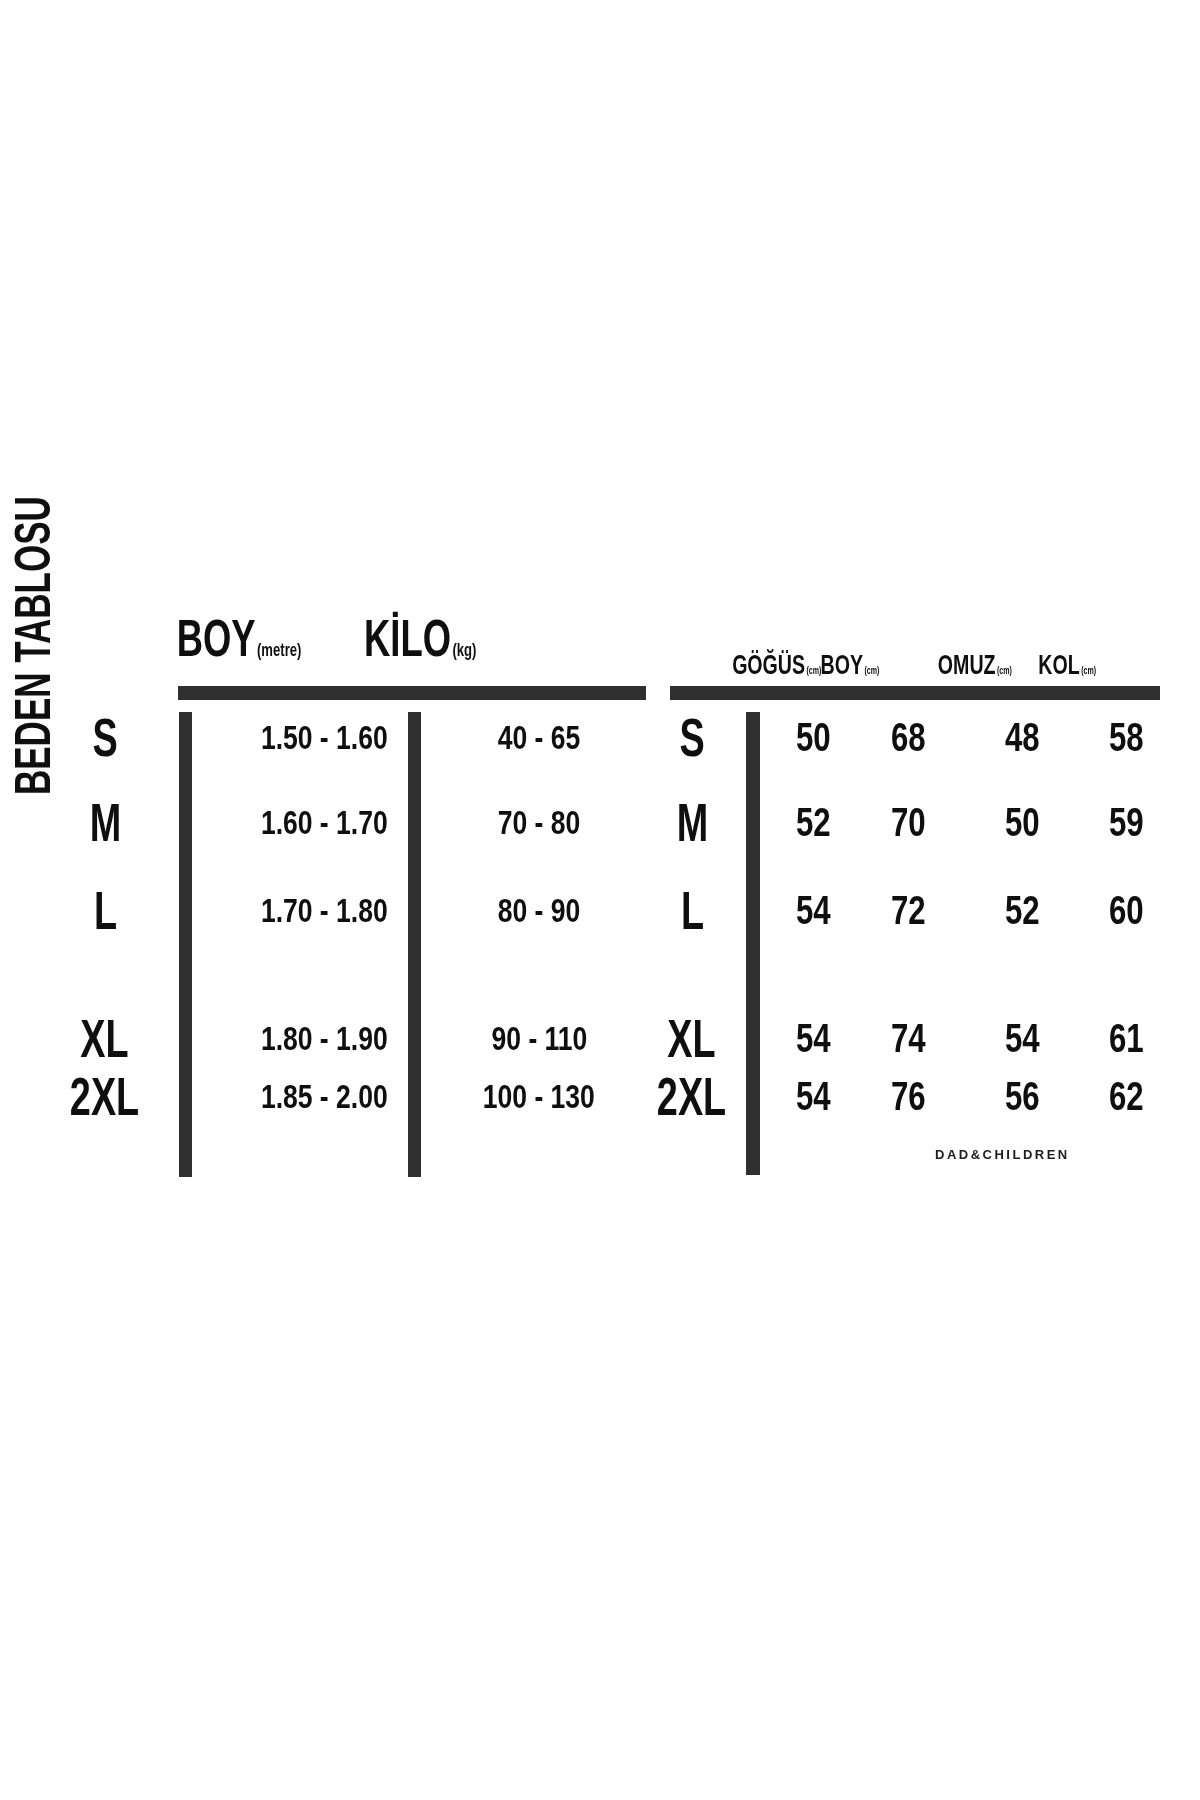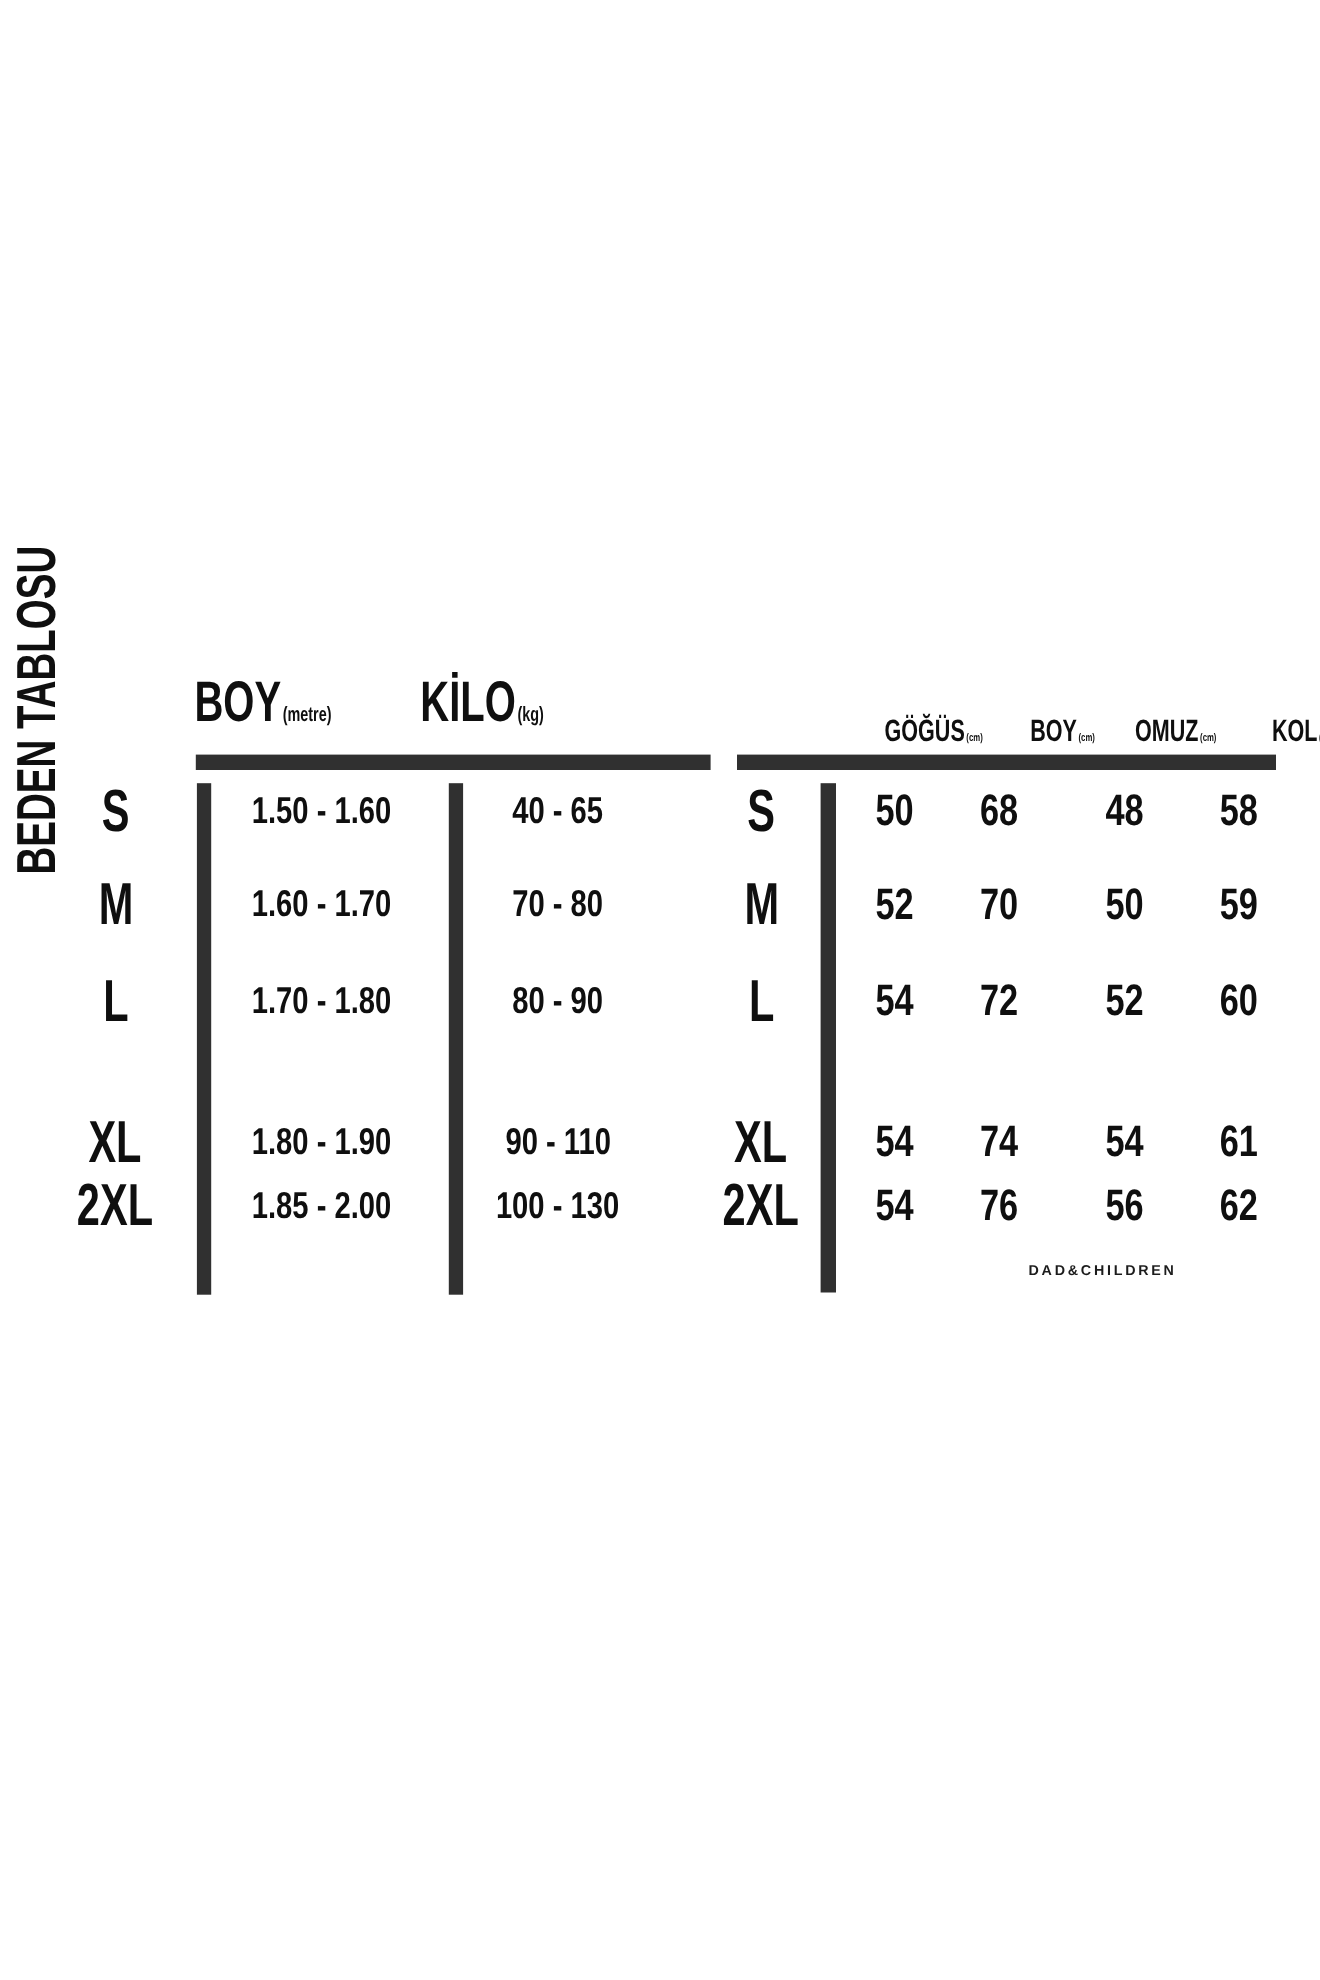--- a/index.html
+++ b/index.html
@@ -24,27 +24,27 @@
     font-size:50px; line-height:50px; font-weight:700;
     white-space:nowrap; letter-spacing:0px;
     transform:rotate(-90deg) scaleX(0.70);
     transform-origin:0 0;
   }
 
   
   .hdrL { position:absolute; top:606px; height:64px; line-height:64px;
           width:200px; font-size:52px; font-weight:700; }
   .hdrR { position:absolute; top:642px; height:46px; line-height:46px;
-          width:200px; text-align:right; font-size:28px; font-weight:700; }
+          width:200px; text-align:left; font-size:28px; font-weight:700; }
 
   
   .cell { position:absolute; width:200px; height:60px; line-height:60px;
           text-align:center; font-weight:700; }
   .fs-size { font-size:54px; }
-  .fs-val  { font-size:34px; }
+  .fs-val  { font-size:34px;margin-left:32px; }
   .fs-valr { font-size:40px; }
 
   
   .r0 { top:707px; } .r1 { top:792px; } .r2 { top:880px; }
   .r3 { top:1008px; } .r4 { top:1066px; }
 
   
   .c-sizeL { left:5px;    }
   .c-boyL  { left:192px;  }
   .c-kiloL { left:407px;text-align:center;  }
@@ -74,21 +74,21 @@
 
   <div class="vtitle">
     <span>BEDEN TABLOSU</span>
   </div>
 
   <div>
 
     <div class="hdrL" style="left:150px">
       <span class="cx"><span>BOY</span><span class="sub">(metre)</span></span>
     </div>
-    <div class="hdrL" style="left:358px">
+    <div class="hdrL" style="left:340px">
       <span class="cx"><span>KİLO</span><span class="sub">(kg)</span></span>
     </div>
 
     <div class="bar hbar-left"></div>
     <div class="bar vbar-l1"></div>
     <div class="bar vbar-l2"></div>
 
     <div class="cell r0 c-sizeL fs-size"><span class="cx">S</span></div>
     <div class="cell r0 c-boyL fs-val"><span class="cx-v">1.50 - 1.60</span></div>
     <div class="cell r0 c-kiloL fs-val"><span class="cx-v">40 - 65</span></div>

